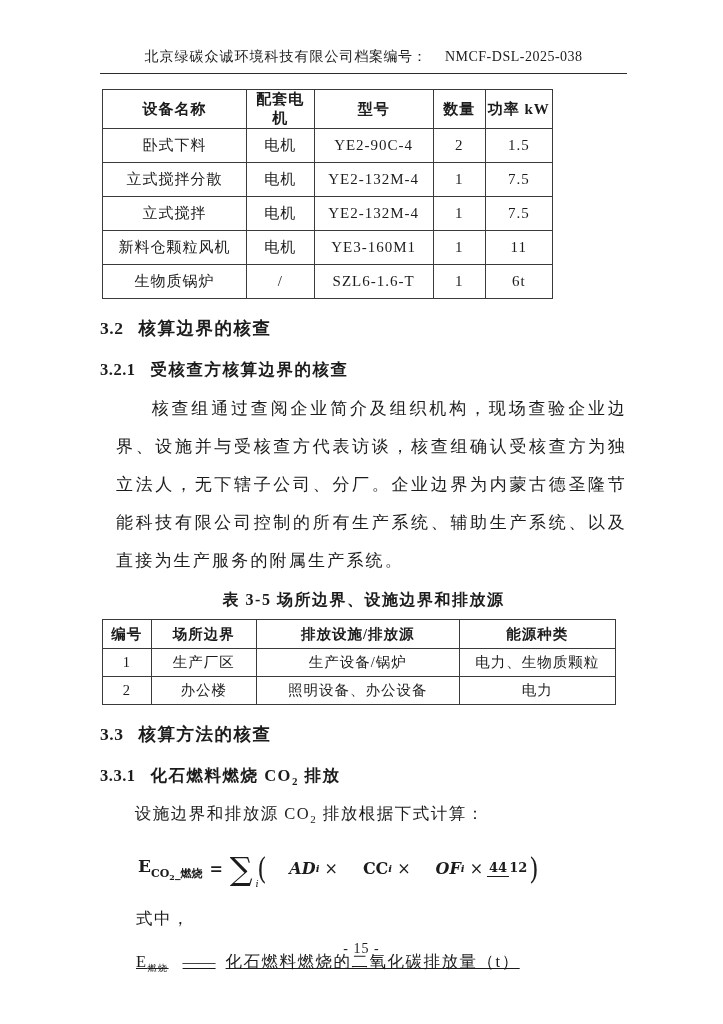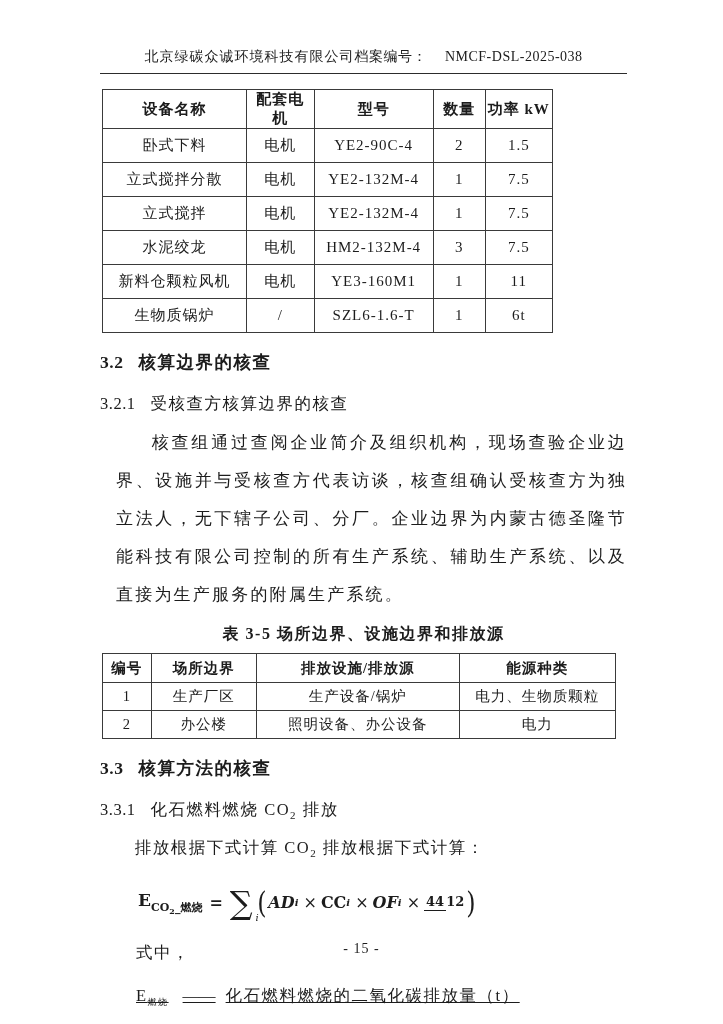--- a/index.html
+++ b/index.html
@@ -32,21 +32,21 @@
     font-weight:normal;
   }
   table.equip{width:451px;margin-left:2px;font-size:15px;}
   table.equip th{height:29px;font-weight:bold;letter-spacing:1px;}
   table.equip td{height:33px;letter-spacing:1px;}
   table.t35{width:514px;margin-left:2px;margin-top:8px;font-size:14.5px;}
   table.t35 th{height:28px;font-weight:bold;letter-spacing:1px;margin-top:20px;}
   table.t35 td{height:27px;letter-spacing:1px;}
   
   .h2{font-size:17.5px;font-weight:bold;margin-top:17px;letter-spacing:1.5px;}
-  .h3{font-size:16.5px;font-weight:normal;margin-top:19px;letter-spacing:1.5px;}
+  .h3{font-size:16.5px;font-weight:bold;margin-top:19px;letter-spacing:1.5px;}
   .h2 .num,.h3 .num{margin-right:15px;letter-spacing:0.5px;margin-top:40px;}
   sub.small{font-size:11px;}
   
   .para{
     margin:9px 0 0 16px;
     font-size:17px;line-height:38px;
     letter-spacing:2.2px;
     text-align:justify;text-indent:2.1em;
   }
   .caption{margin-top:10px;text-align:center;font-size:16px;font-weight:bold;letter-spacing:1.5px;}
@@ -59,21 +59,21 @@
     font-family:"DejaVu Serif","Liberation Serif",serif;
   }
   .f-E{font-size:17px;}
   .f-lhs-sub{font-size:11px;vertical-align:-5px;}
   .f-subsub{font-size:8px;vertical-align:-3px;}
   .f-eq{margin:0 7px;}
   .f-sigma-wrap{position:relative;display:inline-block;margin-right:2px;}
   .f-sigma{font-size:32px;font-weight:normal;line-height:1;}
   .f-sigma-sub{position:absolute;right:-6px;bottom:-4px;font-size:10px;font-style:italic;font-weight:normal;}
   .f-paren{font-size:30px;font-weight:300;margin:0 1px;transform:scaleX(0.8);}
-  .f-var{font-style:italic;}
+  .f-var{font-style:italic;margin-left:21px;}
   .f-var.up{font-style:normal;}
   .f-vsub{font-size:10px;font-style:italic;vertical-align:-4px;margin-right:1px;}
   .f-times{margin:0 4px;font-weight:normal;}
   .f-frac{display:inline-flex;flex-direction:row;align-items:center;font-size:13px;line-height:1.15;}
   .f-frac .num{border-bottom:1.2px solid #1c1c1c;padding:0 2px;}
   
   .where-intro{margin:11px 0 0 0;font-size:16.5px;letter-spacing:1.5px;padding-left:36px;line-height:30px;}
   .where-line{margin:13px 0 0 0;font-size:16.5px;letter-spacing:1.5px;padding-left:36px;line-height:30px;text-decoration:underline;}
   .where-line .wsub{font-size:9px;vertical-align:-4px;}
   .where-line .dash{margin:0 10px 0 14px;letter-spacing:0;}
@@ -126,27 +126,20 @@
           <td>7.5</td>
         </tr>
         <tr>
           <td>立式搅拌</td>
           <td>电机</td>
           <td>YE2-132M-4</td>
           <td>1</td>
           <td>7.5</td>
         </tr>
         <tr>
-          <td>水泥绞龙</td>
-          <td>电机</td>
-          <td>HM2-132M-4</td>
-          <td>3</td>
-          <td>7.5</td>
-        </tr>
-        <tr>
           <td>新料仓颗粒风机</td>
           <td>电机</td>
           <td>YE3-160M1</td>
           <td>1</td>
           <td>11</td>
         </tr>
         <tr>
           <td>生物质锅炉</td>
           <td>/</td>
           <td>SZL6-1.6-T</td>
@@ -200,21 +193,21 @@
     </table>
 
     <div class="h2">
       <span class="num">3.3</span><span>核算方法的核查</span>
     </div>
 
     <div class="h3">
       <span class="num">3.3.1</span><span><span>化石燃料燃烧 CO</span><sub class="small">2</sub><span> 排放</span></span>
     </div>
 
-    <p class="intro"><span>排放根据下式计算 CO</span><sub class="small">2</sub><span> 排放根据下式计算：</span></p>
+    <p class="intro"><span>设施边界和排放源 CO</span><sub class="small">2</sub><span> 排放根据下式计算：</span></p>
 
     <div class="formula">
       <span class="f-E"><span>E</span><span class="f-lhs-sub"><span>CO</span><span class="f-subsub">2</span><span>_燃烧</span></span></span>
       <span class="f-eq">=</span>
       <span class="f-sigma-wrap"><span class="f-sigma">∑</span><span class="f-sigma-sub">i</span></span>
       <span class="f-paren">(</span>
       <span class="f-var">AD</span>
         <span class="f-vsub">i</span>
       <span class="f-times">×</span>
       <span class="f-var up">CC</span>

